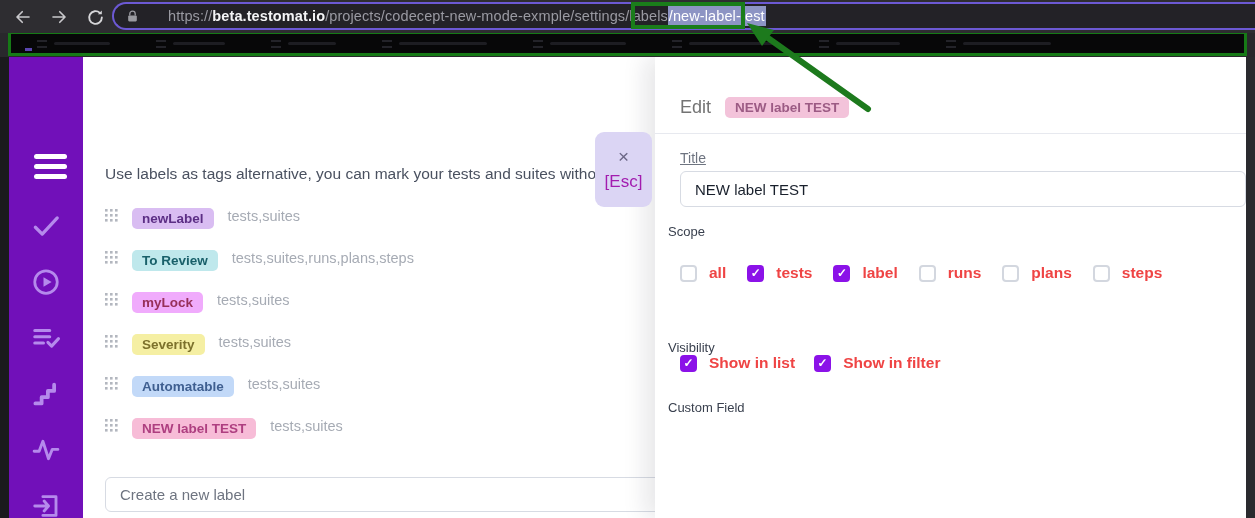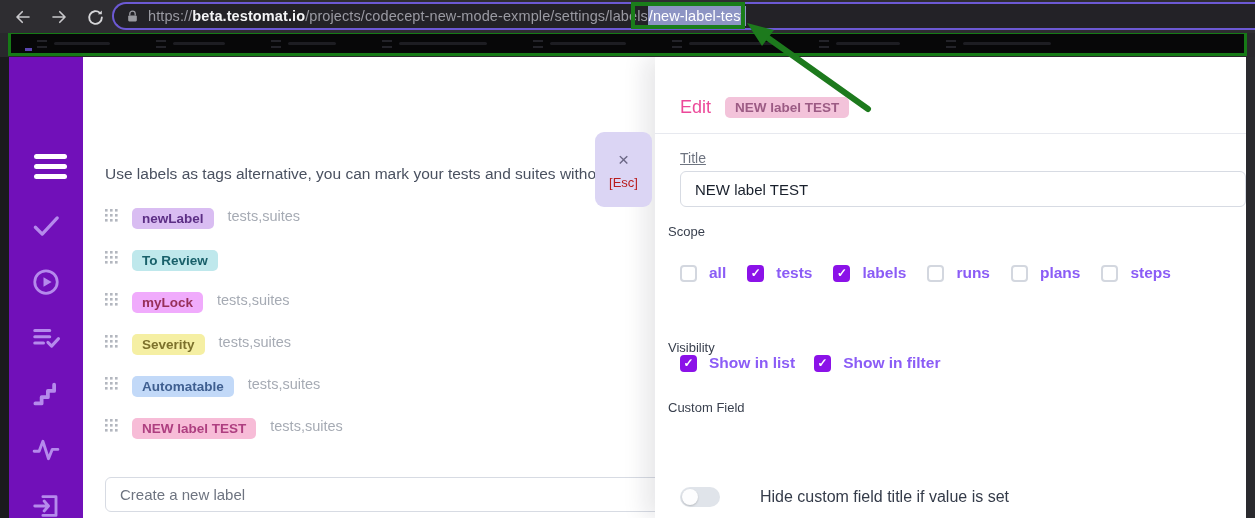--- a/index.html
+++ b/index.html
@@ -5,21 +5,21 @@
   * { margin:0; padding:0; box-sizing:border-box; }
   body { font-family:"Liberation Sans", sans-serif; background:#2e2d31; }
   #root { position:relative; width:1255px; height:518px; background:#fff; overflow:hidden; }
 
   
   .chrome { position:absolute; left:0; top:0; width:1255px; height:33px; background:#2e2d31; z-index:30; }
   .navbtn { position:absolute; top:4px; width:26px; height:26px; display:flex; align-items:center; justify-content:center; }
   .navbtn svg { display:block; }
   .urlbar { position:absolute; left:112px; top:2px; width:1143px; height:28px; background:#232227;
             border:2px solid #6c59d4; border-right:none; border-radius:15px 0 0 15px;
-            display:flex; align-items:center; padding-left:12px; }
+            display:flex; align-items:center; padding-left:12px;gap:20px; }
   .url-text { font-size:14.5px; color:#9a9aa2; white-space:nowrap; letter-spacing:.1px; }
   .url-host { color:#f4f4f6; font-weight:700; }
   .url-sel { background:#8d94c4; color:#ffffff; padding:2px 1px; }
 
   
   .bookmarks-wrap { position:absolute; left:0; top:33px; width:1255px; height:24px; background:#29282c; z-index:29; }
   .bookmarks { position:absolute; left:8px; top:-2px; width:1239px; height:25px; background:#070708;
                border:3px solid #167a16; display:flex; align-items:center; gap:46px; padding:0 26px; overflow:hidden; }
   .bm-item { display:flex; align-items:center; gap:7px; flex:none; }
   .bm-item .bm-ico { width:10px; height:8px; border-top:2px solid #232329; border-bottom:2px solid #232329; }
@@ -47,51 +47,51 @@
   .row-meta { font-size:14.5px; color:#a6abb4; white-space:nowrap; }
   .create-input { position:absolute; left:22px; top:420px; width:1120px; height:35px; border:1.5px solid #d7dbe3;
                   border-radius:6px; font-size:15px; color:#374151; padding:0 14px; outline:none;
                   font-family:"Liberation Sans", sans-serif; }
   .create-input::placeholder { color:#6e7480; opacity:1; }
 
   
   .panel { position:absolute; left:655px; top:57px; width:591px; height:461px; background:#fff; z-index:10;
            box-shadow:-10px 0 22px rgba(20,20,40,.10); }
   .panel-header { position:absolute; left:25px; top:40px; display:flex; align-items:center; gap:14px; }
-  .panel-header .hdr-label { font-size:18px; color:#ec4899; }
+  .panel-header .hdr-label { font-size:18px; color:#737373; }
   .panel-divider { position:absolute; left:0; top:76px; width:591px; height:1px; background:#e7e9ef; }
   .field-label { font-size:14px; color:#6e7480;text-decoration:underline; }
   .ttl-label { position:absolute; left:25px; top:93px; }
   .ttl-input { position:absolute; left:25px; top:114px; width:566px; height:36px; border:1.5px solid #d7dbe3; border-radius:6px;
                font-size:15px; color:#19202c; padding:0 14px; outline:none; font-family:"Liberation Sans", sans-serif; }
   .sect-h { position:absolute; left:13px; font-size:13px; color:#39404e; }
   .h-scope { top:167px; } .h-vis { top:255px;margin-top:28px; } .h-cf { top:343px; }
   .opt-row { position:absolute; left:25px; display:flex; align-items:center; }
   .r-scope { top:207px; gap:21px; } .r-vis { top:297px; gap:19px; }
   .opt { display:flex; align-items:center; gap:12px; }
   .cb { width:17px; height:17px; border-radius:4px; border:2px solid #d3d7df; background:#fff;
         display:flex; align-items:center; justify-content:center; flex:none; }
   .cb.checked { background:#8b12e8; border-color:#8b12e8; }
   .cb .tick { color:#fff; font-size:12px; font-weight:700; line-height:1; }
-  .opt-label { font-size:15.5px; font-weight:700; color:#8b5cf6; }
+  .opt-label { font-size:15.5px; font-weight:700; color:#ef4444; }
   .select { position:absolute; left:25px; top:377px; width:284px; height:37px; border:1.5px solid #d6dae2; border-radius:8px;
             display:flex; align-items:center; justify-content:space-between; padding:0 14px; background:#fff; }
   .select .sel-text { font-size:15px; color:#6b7280; }
   .select .caret { font-size:10px; color:#9aa0aa; }
   .toggle-row { position:absolute; left:25px; top:430px; display:flex; align-items:center; gap:40px; }
   .toggle { width:40px; height:20px; border-radius:10px; background:#e0e4ea; position:relative; flex:none; }
   .toggle .knob { position:absolute; left:2px; top:2px; width:16px; height:16px; border-radius:50%; background:#fdfdfe;
                   box-shadow:0 1px 2px rgba(0,0,0,.18); }
   .toggle-label { font-size:16px; color:#343b49; }
 
   
   .close-btn { position:absolute; left:595px; top:132px; width:57px; height:75px; background:#dbd5f4; border-radius:9px;
                z-index:12; display:flex; flex-direction:column; align-items:center; justify-content:center; gap:6px; }
   .close-x { font-size:19px; color:#6c6886; line-height:1; }
-  .close-esc { font-size:13px; color:#b91c1c; }
+  .close-esc { font-size:17px; color:#a21caf; }
 
   
   .anno-rect1 { position:absolute; left:631px; top:2px; width:114px; height:27px; border:4px solid #1a7d1a; z-index:40; }
   .anno-svg { position:absolute; left:0; top:0; width:1255px; height:518px; z-index:41; pointer-events:none; }
   .anno-text { position:absolute; left:930px; top:95px; font-size:15.5px; color:#0f9e14; z-index:41; white-space:nowrap; }
 </style>
 </head>
 <body>
 
 <div id="root">
@@ -230,20 +230,21 @@
             <rect x="0" y="6" width="2.6" height="2.6" fill="#b3b7bf"></rect>
             <rect x="0" y="11" width="2.6" height="2.6" fill="#b3b7bf"></rect>
             <rect x="5" y="1" width="2.6" height="2.6" fill="#b3b7bf"></rect>
             <rect x="5" y="6" width="2.6" height="2.6" fill="#b3b7bf"></rect>
             <rect x="5" y="11" width="2.6" height="2.6" fill="#b3b7bf"></rect>
             <rect x="10" y="1" width="2.6" height="2.6" fill="#b3b7bf"></rect>
             <rect x="10" y="6" width="2.6" height="2.6" fill="#b3b7bf"></rect>
             <rect x="10" y="11" width="2.6" height="2.6" fill="#b3b7bf"></rect>
           </svg>
           <span class="tag-badge" style="background:#bfe8ec;color:#19606a">To Review</span>
+          <span class="row-meta">tests,suites,runs,plans,steps</span>
         </div>
         <div class="label-row">
           <svg class="drag-handle" viewBox="0 0 13 14">
             <rect x="0" y="1" width="2.6" height="2.6" fill="#b3b7bf"></rect>
             <rect x="0" y="6" width="2.6" height="2.6" fill="#b3b7bf"></rect>
             <rect x="0" y="11" width="2.6" height="2.6" fill="#b3b7bf"></rect>
             <rect x="5" y="1" width="2.6" height="2.6" fill="#b3b7bf"></rect>
             <rect x="5" y="6" width="2.6" height="2.6" fill="#b3b7bf"></rect>
             <rect x="5" y="11" width="2.6" height="2.6" fill="#b3b7bf"></rect>
             <rect x="10" y="1" width="2.6" height="2.6" fill="#b3b7bf"></rect>
@@ -321,21 +322,21 @@
         <div class="opt">
           <span class="cb checked">
             <span class="tick">✓</span>
           </span>
           <span class="opt-label">tests</span>
         </div>
         <div class="opt">
           <span class="cb checked">
             <span class="tick">✓</span>
           </span>
-          <span class="opt-label">labels</span>
+          <span class="opt-label">label</span>
         </div>
         <div class="opt">
           <span class="cb"></span>
           <span class="opt-label">runs</span>
         </div>
         <div class="opt">
           <span class="cb"></span>
           <span class="opt-label">plans</span>
         </div>
         <div class="opt">
@@ -354,26 +355,20 @@
         </div>
         <div class="opt">
           <span class="cb checked">
             <span class="tick">✓</span>
           </span>
           <span class="opt-label">Show in filter</span>
         </div>
       </div>
 
     <div class="sect-h h-cf">Custom Field</div>
-    <div class="toggle-row">
-      <div class="toggle">
-          <div class="knob"></div>
-        </div>
-      <div class="toggle-label">Hide custom field title if value is set</div>
-    </div>
   </div>
 
   <div class="close-btn">
     <div class="close-x">×</div>
     <div class="close-esc">[Esc]</div>
   </div>
 
   <div class="anno-rect1"></div>
   <svg class="anno-svg">
     <line x1="868" y1="109" x2="768" y2="38" stroke="#1d7a1d" stroke-width="6" stroke-linecap="round"></line>

